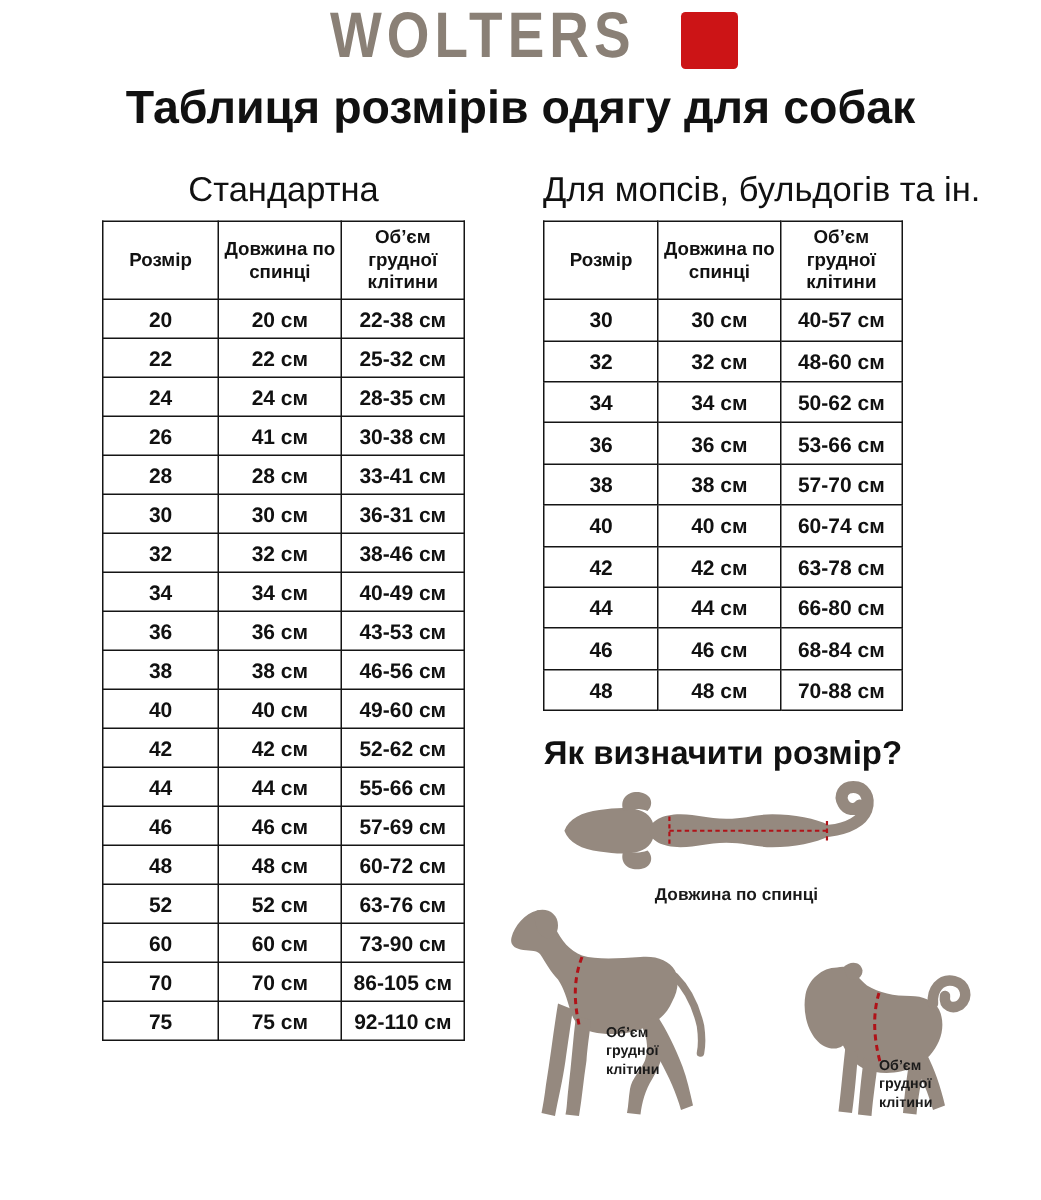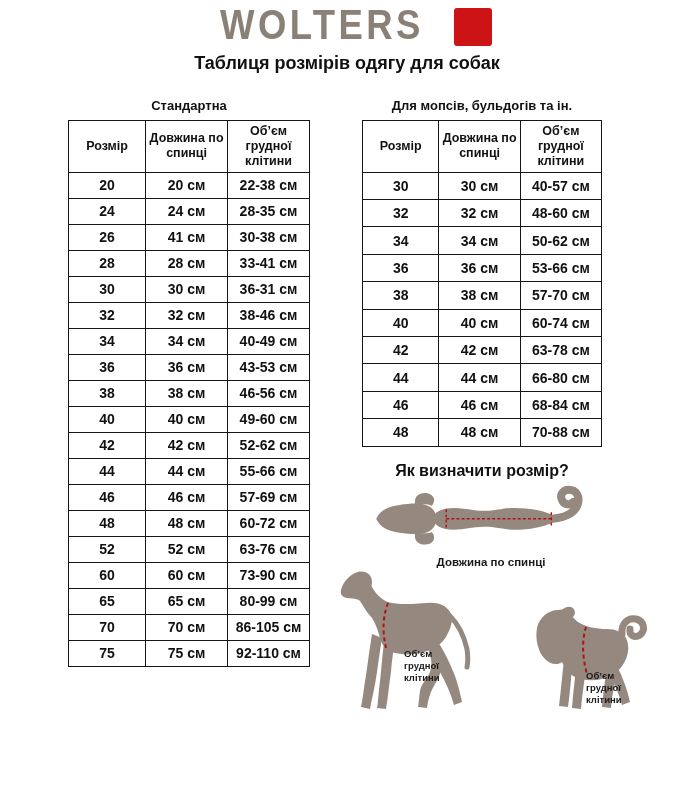--- a/index.html
+++ b/index.html
@@ -12,34 +12,34 @@
   *{box-sizing:border-box;margin:0;padding:0}
   html,body{background:#fff}
   body{
     width:694px;height:800px;overflow:hidden;
     font-family:"Liberation Sans",sans-serif;color:var(--ink);
   }
   
   .logo-row{display:flex;justify-content:center;align-items:flex-end;gap:13px;height:46px}
   .logo-text{font-size:43px;font-weight:700;color:var(--logo-gray);letter-spacing:4px;transform:scaleX(.85);line-height:1}
   .logo-square{width:38px;height:38px;background:var(--accent-red);border-radius:3px;margin-top:2px}
-  h1.page-title{font-size:18px;font-weight:700;text-align:center;margin-top:7px;line-height:1.2}
+  h1.page-title{font-size:31px;font-weight:700;text-align:center;margin-top:7px;line-height:1.2}
   
   .content{display:flex;gap:52px;padding-left:68px;margin-top:23px}
   .col-left{width:242px;flex:none}
   .col-right{width:240px;flex:none}
-  .tbl-title{font-size:13px;font-weight:700;text-align:center;margin-bottom:7px;white-space:nowrap}
+  .tbl-title{font-size:23px;font-weight:400;text-align:center;margin-bottom:7px;white-space:nowrap}
   table{border-collapse:collapse;width:100%;table-layout:fixed}
   th,td{border:1px solid #151515;text-align:center;font-weight:700;vertical-align:middle}
   th{font-size:12.5px;line-height:1.2;padding:3px 2px;height:38px}
   td{font-size:14px;height:26px;padding:0}
   .tbl-pugs td{height:27.4px}
   col.c1{width:32%}col.c2{width:34%}col.c3{width:34%}
   
-  .howto-title{font-size:16px;font-weight:700;text-align:center;white-space:nowrap;margin:15px 0 0 -10px;width:260px}
+  .howto-title{font-size:22px;font-weight:700;text-align:center;white-space:nowrap;margin:15px 0 0 -10px;width:260px}
   .illu{position:relative;width:352px;height:250px;margin:0 0 0 -32px}
   .illu svg{position:absolute;overflow:visible}
   .svg-topdog{left:44px;top:6px}
   .svg-standing{left:4px;top:86px}
   .svg-bulldog{left:196px;top:114px}
   .sil{fill:var(--silhouette);stroke:none}
   .sil-s{fill:none;stroke:var(--silhouette);stroke-linecap:round}
   .dash{fill:none;stroke:var(--dash-red);stroke-width:2;stroke-dasharray:4 3}
   .lbl{position:absolute;font-weight:700;color:#1a1a1a}
   .lbl-back{left:61px;top:76px;width:200px;text-align:center;font-size:11.5px}
@@ -72,20 +72,25 @@
           <th>Об’єм грудної клітини</th>
         </tr>
       </thead>
       <tbody>
           <tr>
             <td>20</td>
             <td>20 см</td>
             <td>22-38 см</td>
           </tr>
           <tr>
+            <td>22</td>
+            <td>22 см</td>
+            <td>25-32 см</td>
+          </tr>
+          <tr>
             <td>24</td>
             <td>24 см</td>
             <td>28-35 см</td>
           </tr>
           <tr>
             <td>26</td>
             <td>41 см</td>
             <td>30-38 см</td>
           </tr>
           <tr>
@@ -145,25 +150,20 @@
           </tr>
           <tr>
             <td>52</td>
             <td>52 см</td>
             <td>63-76 см</td>
           </tr>
           <tr>
             <td>60</td>
             <td>60 см</td>
             <td>73-90 см</td>
-          </tr>
-          <tr>
-            <td>65</td>
-            <td>65 см</td>
-            <td>80-99 см</td>
           </tr>
           <tr>
             <td>70</td>
             <td>70 см</td>
             <td>86-105 см</td>
           </tr>
           <tr>
             <td>75</td>
             <td>75 см</td>
             <td>92-110 см</td>

